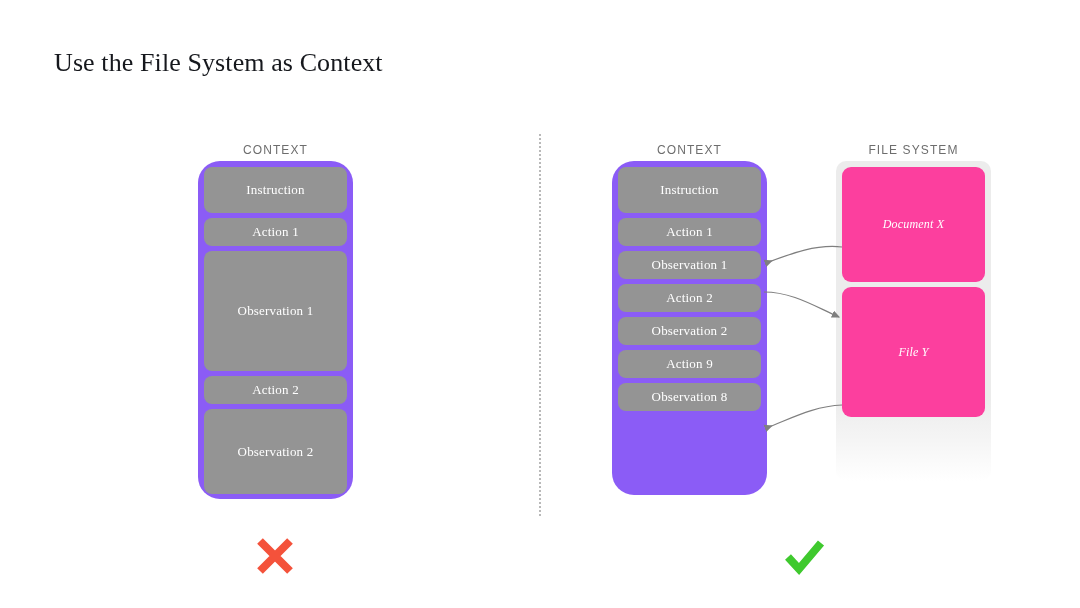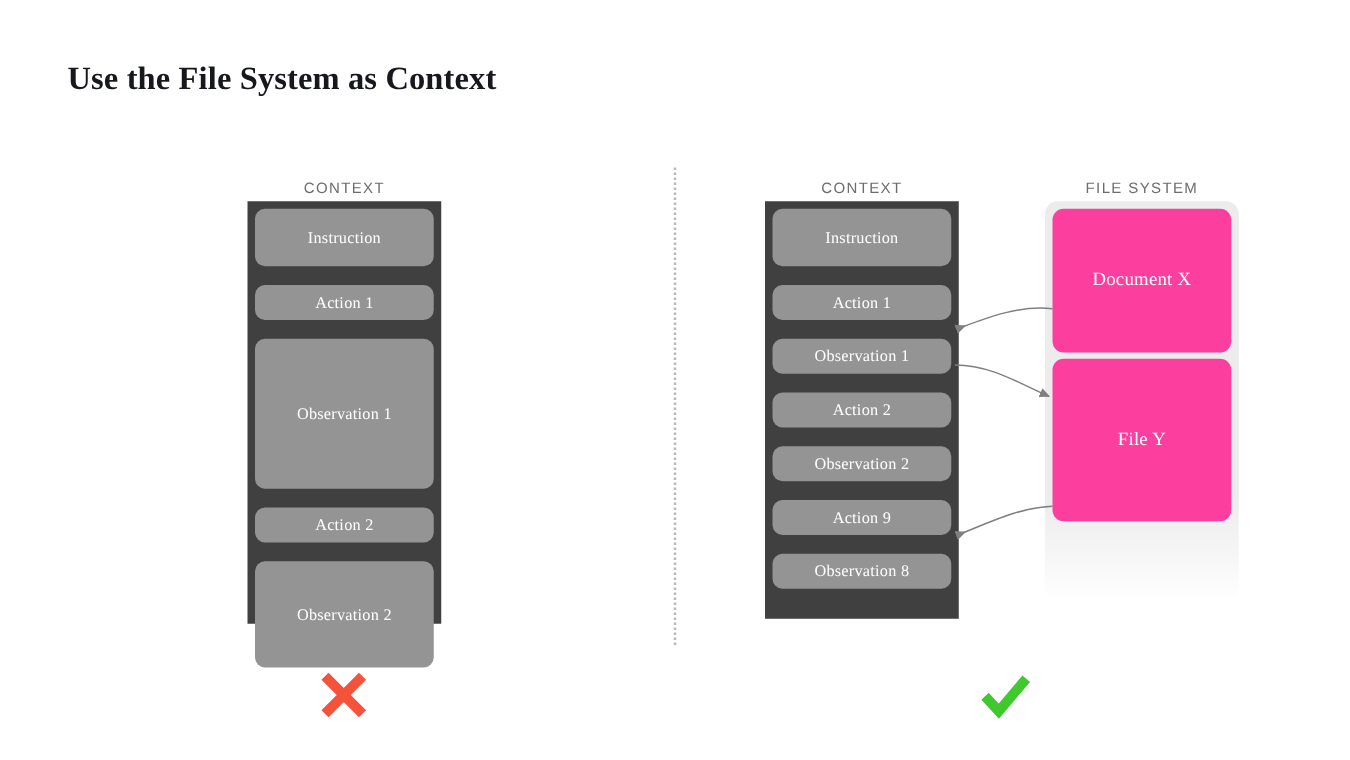--- a/index.html
+++ b/index.html
@@ -15,21 +15,21 @@
     font-family: "Liberation Sans", sans-serif;
     -webkit-font-smoothing: antialiased;
   }
 
   
   .page-title {
     position: absolute;
     left: 54px;
     top: 48px;
     font-family: "Liberation Serif", serif;
-    font-weight: bold;
+    font-weight: normal;
     font-size: 26px;
     letter-spacing: 0.1px;
     color: #16181d;
     white-space: nowrap;
   }
 
   
   .divider {
     position: absolute;
     left: 539px;
@@ -49,27 +49,27 @@
     white-space: nowrap;
     text-align: center;
   }
   .col-label.ctx-left  { left: 198px; top: 143px; width: 155px; }
   .col-label.ctx-right { left: 612px; top: 143px; width: 155px; }
   .col-label.fs-right  { left: 836px; top: 143px; width: 155px; }
 
   
   .stack {
     position: absolute;
-    background: #404040;
-    border-radius: 0;
+    background: #8b5cf6;
+    border-radius: 22px;
     box-sizing: border-box;
     padding: 6px 6px;
     display: flex;
     flex-direction: column;
-    gap: 15px;
+    gap: 5px;
   }
   .stack.left  { left: 198px; top: 161px; width: 155px; height: 338px; }
   .stack.right { left: 612px; top: 161px; width: 155px; height: 334px; }
 
   .block {
     background: #949494;
     border-radius: 8px;
     color: #ffffff;
     font-family: "Liberation Serif", serif;
     font-size: 13px;
@@ -99,28 +99,29 @@
                 #ececec 0%,
                 #ececec 74%,
                 #f4f4f4 86%,
                 #ffffff 100%);
   }
   .fs-block {
     background: #fc3f9e;
     border-radius: 9px;
     color: #ffffff;
     font-family: "Liberation Serif", serif;
-    font-size: 15px;
+    font-size: 12px;
     display: flex;
     align-items: center;
     justify-content: center;
     text-align: center;
     letter-spacing: 0.2px;
     flex: none;
     box-sizing: border-box;
+    font-style: italic;
   }
 
   
   .connectors {
     position: absolute;
     left: 0;
     top: 0;
     width: 1080px;
     height: 608px;
     pointer-events: none;

